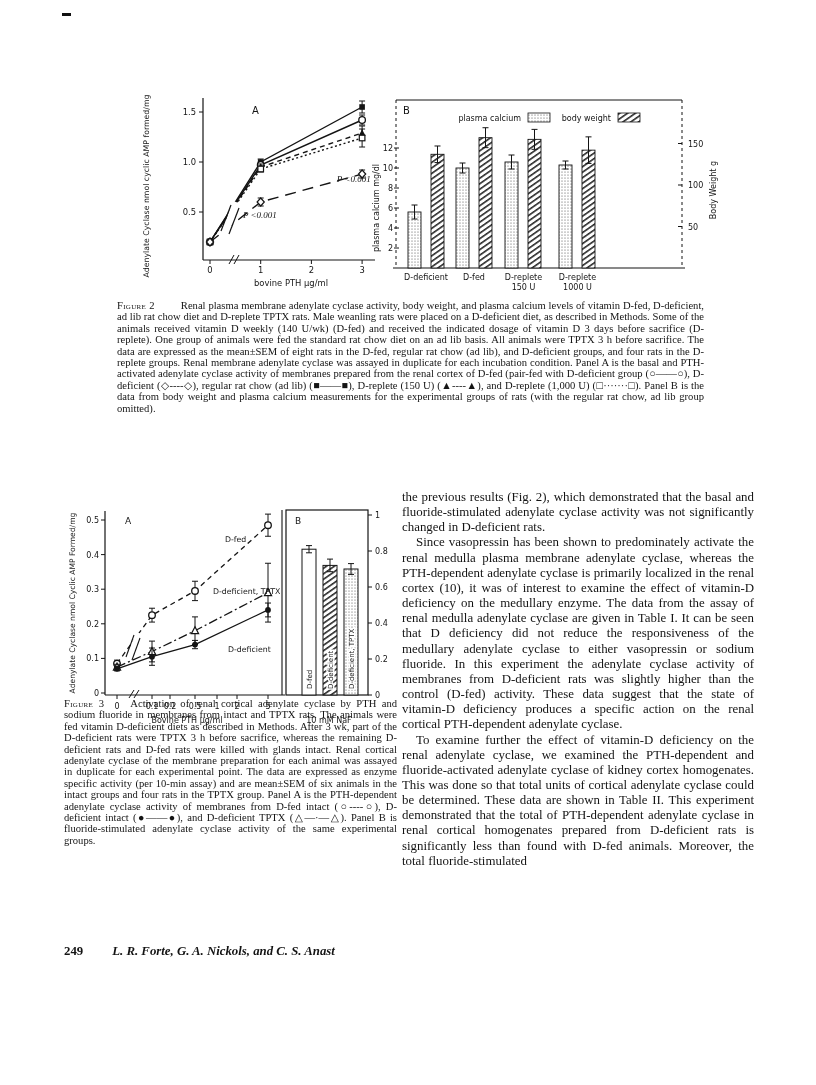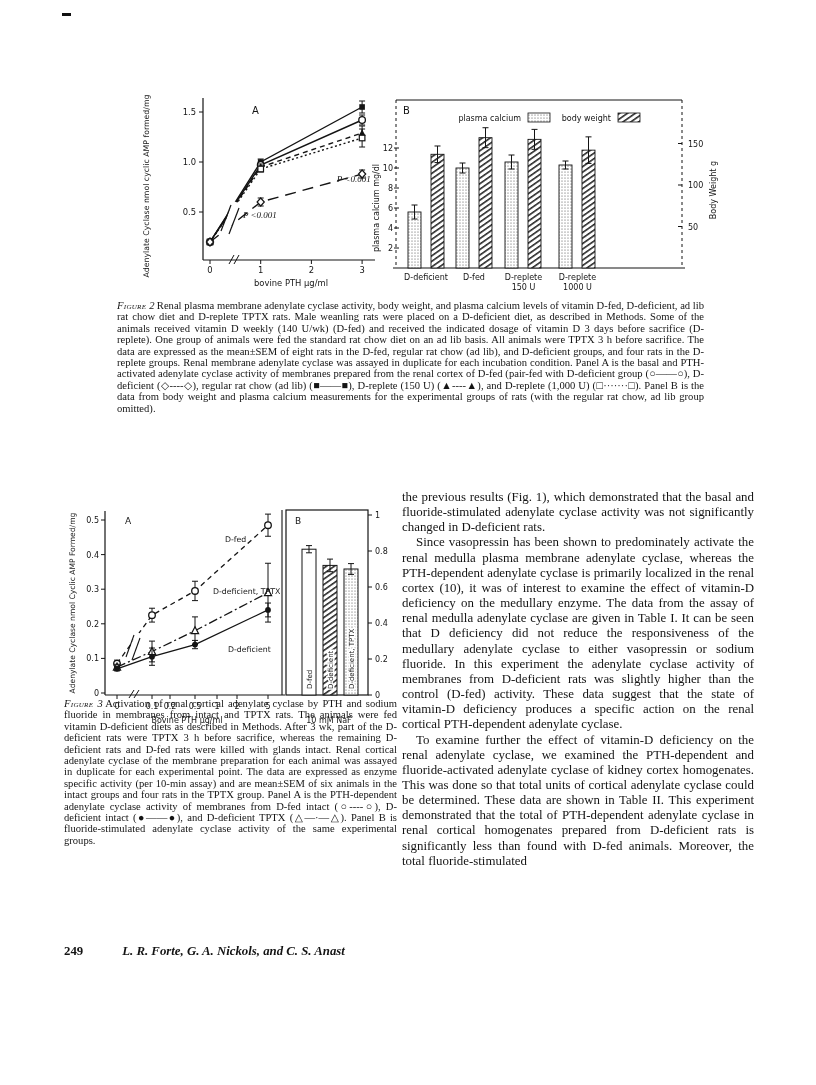--- a/index.html
+++ b/index.html
@@ -1,28 +1,28 @@
 <!DOCTYPE html>
 <html><head>
 <meta charset="utf-8">
 <style>
   html,body{margin:0;padding:0;background:#e8e8e4;}
   #page{position:relative;width:816px;height:1085px;background:#ffffff;margin:0 auto;
         font-family:"Liberation Serif",serif;color:#141414;overflow:hidden;}
   .scanmark{position:absolute;background:#111;}
   svg text{user-select:none;}
   .cap{position:absolute;text-align:justify;font-size:10.6px;line-height:11.4px;margin:0;}
-  .figlabel{font-variant:small-caps;margin-right:2px;letter-spacing:.3px;font-style:italic;}
+  .figlabel{font-variant:small-caps;margin-right:26px;letter-spacing:.3px;}
   #fig2cap{left:117px;top:300px;width:587px;}
   #fig3cap{left:64px;top:698px;width:333px;}
   #bodycol{position:absolute;left:402px;top:490px;width:352px;font-size:12.9px;line-height:15.15px;text-align:justify;}
   #bodycol p{margin:0;}
   #bodycol p.ind{text-indent:14px;}
   #footer{position:absolute;left:64px;top:944px;font-size:12.8px;font-weight:bold;}
-  #footer .authors{font-style:italic;margin-left:39px;text-align:center;}
+  #footer .authors{font-style:italic;margin-left:29px;text-align:center;}
   .chart{position:absolute;}
   #fig2svg{left:63px;top:90px;}
   #fig3svg{left:63px;top:497px;}
 </style>
 </head>
 <body>
 
 <div id="page">
 
   <div class="scanmark" style="left:62px;top:13px;width:9px;height:3px;"></div>
@@ -315,21 +315,21 @@
       <line x1="288" y1="77.4" x2="288" y2="66.6" stroke="#141414" stroke-width="1"></line>
       <line x1="285" y1="77.4" x2="291" y2="77.4" stroke="#141414" stroke-width="1"></line>
       <line x1="285" y1="66.6" x2="291" y2="66.6" stroke="#141414" stroke-width="1"></line>
       <text x="291" y="192" fill="#141414" font-size="7" font-family="&quot;DejaVu Sans&quot;,sans-serif" text-anchor="start" transform="rotate(-90 291 192)" stroke="#fff" stroke-width="3" paint-order="stroke">D-deficient, TPTX</text>
       <text x="266" y="226" fill="#141414" font-size="8" font-family="&quot;DejaVu Sans&quot;,sans-serif" text-anchor="middle">10 mM NaF</text>
     </svg>
 
   <p class="cap" id="fig3cap"><span class="figlabel">Figure 3</span><span>Activation of renal cortical adenylate cyclase by PTH and sodium fluoride in membranes from intact and TPTX rats. The animals were fed vitamin D-deficient diets as described in Methods. After 3 wk, part of the D-deficient rats were TPTX 3 h before sacrifice, whereas the remaining D-deficient rats and D-fed rats were killed with glands intact. Renal cortical adenylate cyclase of the membrane preparation for each animal was assayed in duplicate for each experimental point. The data are expressed as enzyme specific activity (per 10-min assay) and are mean±SEM of six animals in the intact groups and four rats in the TPTX group. Panel A is the PTH-dependent adenylate cyclase activity of membranes from D-fed intact (○----○), D-deficient intact (●——●), and D-deficient TPTX (△—·—△). Panel B is fluoride-stimulated adenylate cyclase activity of the same experimental groups.</span></p>
 
   <div id="bodycol">
-    <p>the previous results (Fig. 1), which demonstrated that the basal and fluoride-stimulated adenylate cyclase activity was not significantly changed in D-deficient rats.</p>
+    <p>the previous results (Fig. 2), which demonstrated that the basal and fluoride-stimulated adenylate cyclase activity was not significantly changed in D-deficient rats.</p>
     <p class="ind">Since vasopressin has been shown to predominately activate the renal medulla plasma membrane adenylate cyclase, whereas the PTH-dependent adenylate cyclase is primarily localized in the renal cortex (10), it was of interest to examine the effect of vitamin-D deficiency on the medullary enzyme. The data from the assay of renal medulla adenylate cyclase are given in Table I. It can be seen that D deficiency did not reduce the responsiveness of the medullary adenylate cyclase to either vasopressin or sodium fluoride. In this experiment the adenylate cyclase activity of membranes from D-deficient rats was slightly higher than the control (D-fed) activity. These data suggest that the state of vitamin-D deficiency produces a specific action on the renal cortical PTH-dependent adenylate cyclase.</p>
     <p class="ind">To examine further the effect of vitamin-D deficiency on the renal adenylate cyclase, we examined the PTH-dependent and fluoride-activated adenylate cyclase of kidney cortex homogenates. This was done so that total units of cortical adenylate cyclase could be determined. These data are shown in Table II. This experiment demonstrated that the total of PTH-dependent adenylate cyclase in renal cortical homogenates prepared from D-deficient rats is significantly less than found with D-fed animals. Moreover, the total fluoride-stimulated</p>
   </div>
 
   <div id="footer">
     <span>249</span><span class="authors">L. R. Forte, G. A. Nickols, and C. S. Anast</span>
   </div>
 
 </div>
 

